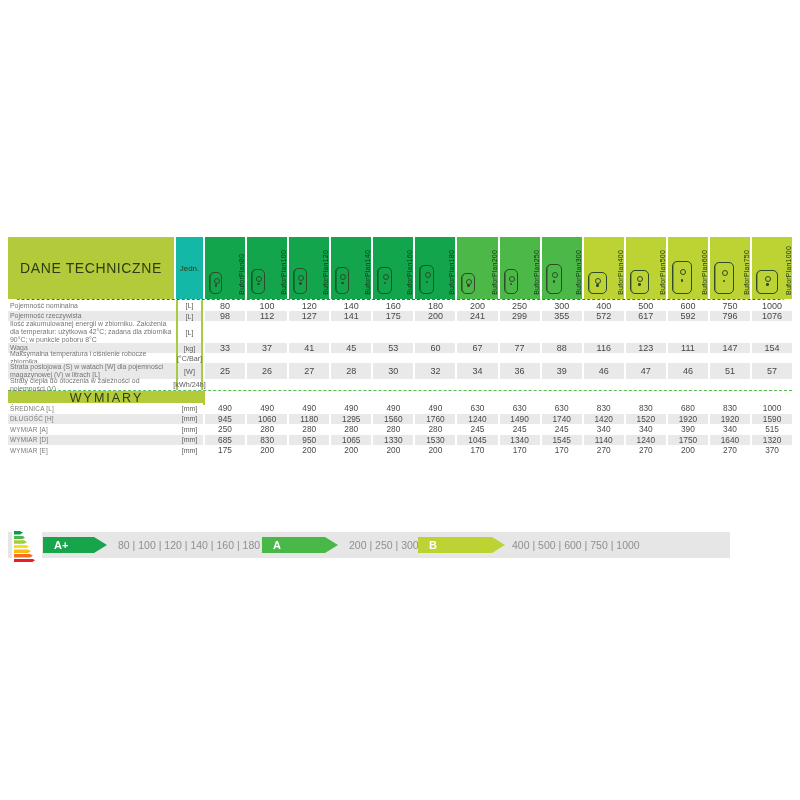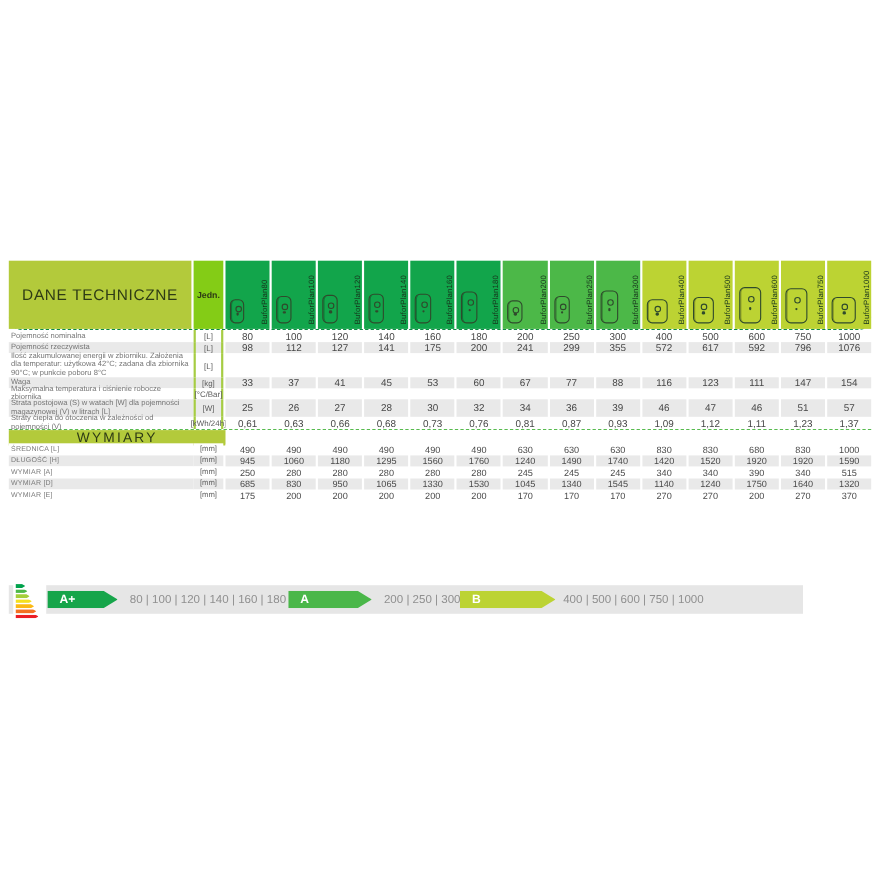--- a/index.html
+++ b/index.html
@@ -38,21 +38,21 @@
   .dimbar .left{width:197px;display:flex;align-items:center;justify-content:center;
     font-size:12.5px;letter-spacing:2px;color:#2e3b15;}
   .dimbar .cells{flex:1;display:flex;gap:2px;margin-left:2px;}
   .dimbar .cells div{flex:1;}
 
   .drow{display:flex;height:10.5px;}
   .drow .lbl{width:168px;box-sizing:border-box;display:flex;align-items:center;padding-left:2px;
     font-size:6.4px;color:#7a7a7a;letter-spacing:.2px;}
   .drow .unit{width:27px;display:flex;align-items:center;justify-content:center;
     font-size:7px;color:#5c5c5c;}
-  .drow .vals{flex:1;display:flex;gap:2px;margin-left:2px;align-items:flex-end;}
+  .drow .vals{flex:1;display:flex;gap:2px;margin-left:2px;}
   .drow .vcell{font-size:8.3px;color:#4a4a4a;}
 
   .stripe-gray{background:#e9e9e9;}
   .stripe-white{background:#ffffff;}
 
   
   .energy{position:absolute;left:8px;top:532px;width:722px;height:26px;background:#e6e6e6;}
   .eu-icon{position:absolute;left:4px;top:-3px;width:30px;height:37px;background:#fff;padding:2px 0 0 2px;box-sizing:border-box;}
   .eu-icon .bar{height:3.6px;margin-bottom:1px;clip-path:polygon(0 0,calc(100% - 3px) 0,100% 50%,calc(100% - 3px) 100%,0 100%);}
   .earrow{position:absolute;top:5px;height:16px;color:#fff;font-weight:bold;font-size:11px;
@@ -61,21 +61,21 @@
   .ecaps{position:absolute;top:6px;font-size:10.5px;line-height:14px;color:#8f8f8f;white-space:nowrap;}
 </style>
 </head>
 <body>
 
 <div class="sheet">
 
   <div class="dtable">
     <div class="thead">
       <div class="title-cell" style="background: rgb(179, 202, 59);">DANE TECHNICZNE</div>
-      <div class="unit-head" style="background: #84cc16; font-weight: bold;">Jedn.</div>
+      <div class="unit-head" style="background: #14b8a6;">Jedn.</div>
       <div class="models" id="head-cols">
           <div class="mcol" style="background: rgb(18, 165, 75);">
             <div class="tank" style="width: 13px; height: 22px;">
               <span class="c1"></span>
               <span class="c2"></span>
             </div>
             <div class="col-label">BuforPlan80</div>
           </div>
           <div class="mcol" style="background: rgb(18, 165, 75);">
             <div class="tank" style="width: 14px; height: 25px;">
@@ -255,36 +255,20 @@
             <div class="vcell stripe-gray">46</div>
             <div class="vcell stripe-gray">47</div>
             <div class="vcell stripe-gray">46</div>
             <div class="vcell stripe-gray">51</div>
             <div class="vcell stripe-gray">57</div>
           </div>
         </div>
         <div class="srow" style="height: 11px;">
           <div class="lbl stripe-white">Straty ciepła do otoczenia w zależności od pojemności (V)</div>
           <div class="unit stripe-white">[kWh/24h]</div>
-          <div class="vals">
-            <div class="vcell stripe-white">0,61</div>
-            <div class="vcell stripe-white">0,63</div>
-            <div class="vcell stripe-white">0,66</div>
-            <div class="vcell stripe-white">0,68</div>
-            <div class="vcell stripe-white">0,73</div>
-            <div class="vcell stripe-white">0,76</div>
-            <div class="vcell stripe-white">0,81</div>
-            <div class="vcell stripe-white">0,87</div>
-            <div class="vcell stripe-white">0,93</div>
-            <div class="vcell stripe-white">1,09</div>
-            <div class="vcell stripe-white">1,12</div>
-            <div class="vcell stripe-white">1,11</div>
-            <div class="vcell stripe-white">1,23</div>
-            <div class="vcell stripe-white">1,37</div>
-          </div>
         </div>
       </div>
     <div class="dimbar">
       <div class="left" style="background: rgb(179, 202, 59);">WYMIARY</div>
       <div class="cells" id="dimbar-cells">
           <div style="background: rgb(18, 165, 75);"></div>
           <div style="background: rgb(18, 165, 75);"></div>
           <div style="background: rgb(18, 165, 75);"></div>
           <div style="background: rgb(18, 165, 75);"></div>
           <div style="background: rgb(18, 165, 75);"></div>

